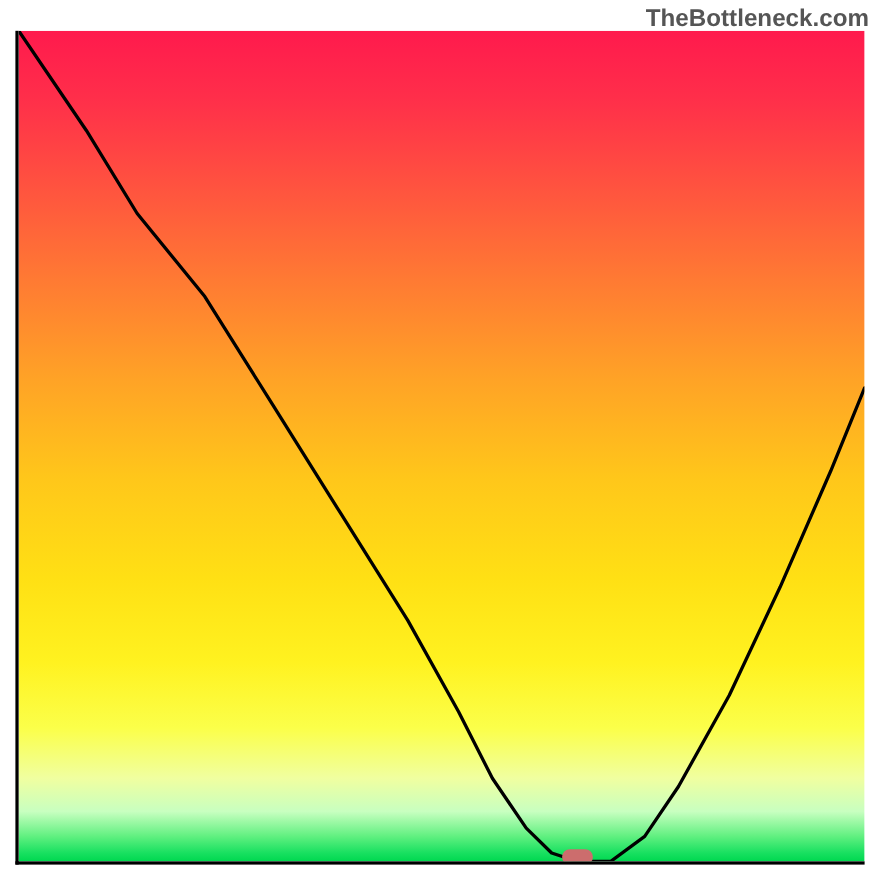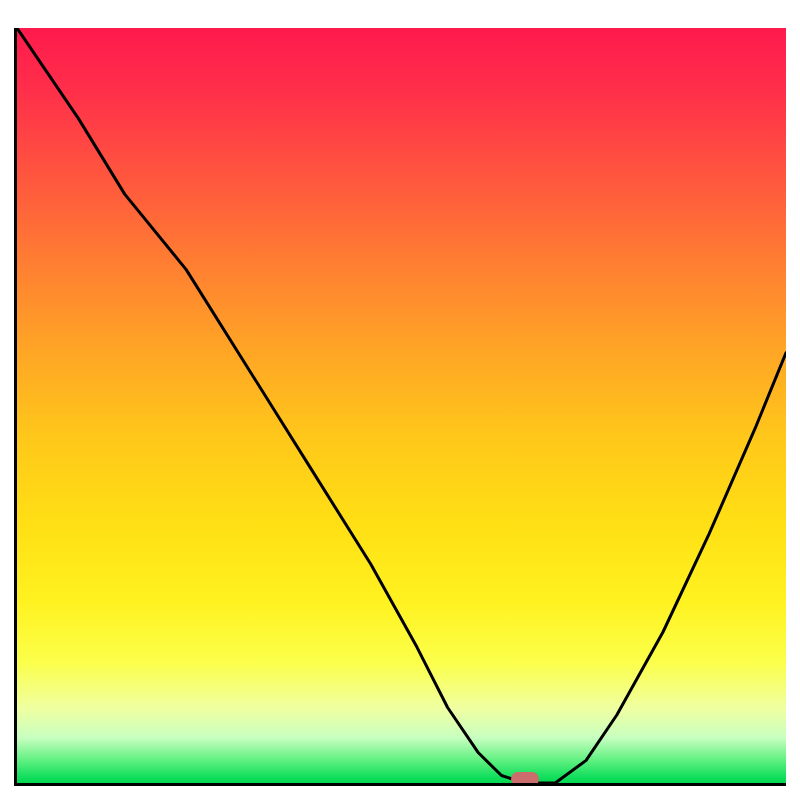--- a/index.html
+++ b/index.html
@@ -69,20 +69,21 @@
     height: 14px;
     background: #cc6d6d;
     border-radius: 7px;
     transform: translate(-50%, -50%);
   }
 </style>
 </head>
 <body>
 
 <div class="container">
+  <div class="attribution">TheBottleneck.com</div>
 
   <div class="plot-area">
     <div class="gradient-bg"></div>
     <svg class="curve-svg" id="curve-svg" viewBox="0 0 769 755" preserveAspectRatio="none">
         <path d="M0.0 0.0 L61.5 90.6 L107.7 166.1 L169.2 241.6 L230.7 339.7 L292.2 437.9 L353.7 536.0 L399.9 619.1 L430.6 679.5 L461.4 724.8 L484.5 747.5 L507.5 755.0 L538.3 755.0 L569.1 732.4 L599.8 687.0 L646.0 604.0 L692.1 505.9 L738.2 400.2 L769.0 324.7" fill="none" stroke="#000000" stroke-width="3" stroke-linejoin="round" stroke-linecap="round"></path>
       </svg>
     <div class="marker" id="marker" style="left: 507.54px; top: 751px; background: rgb(204, 109, 109);"></div>
   </div>
 </div>
 

